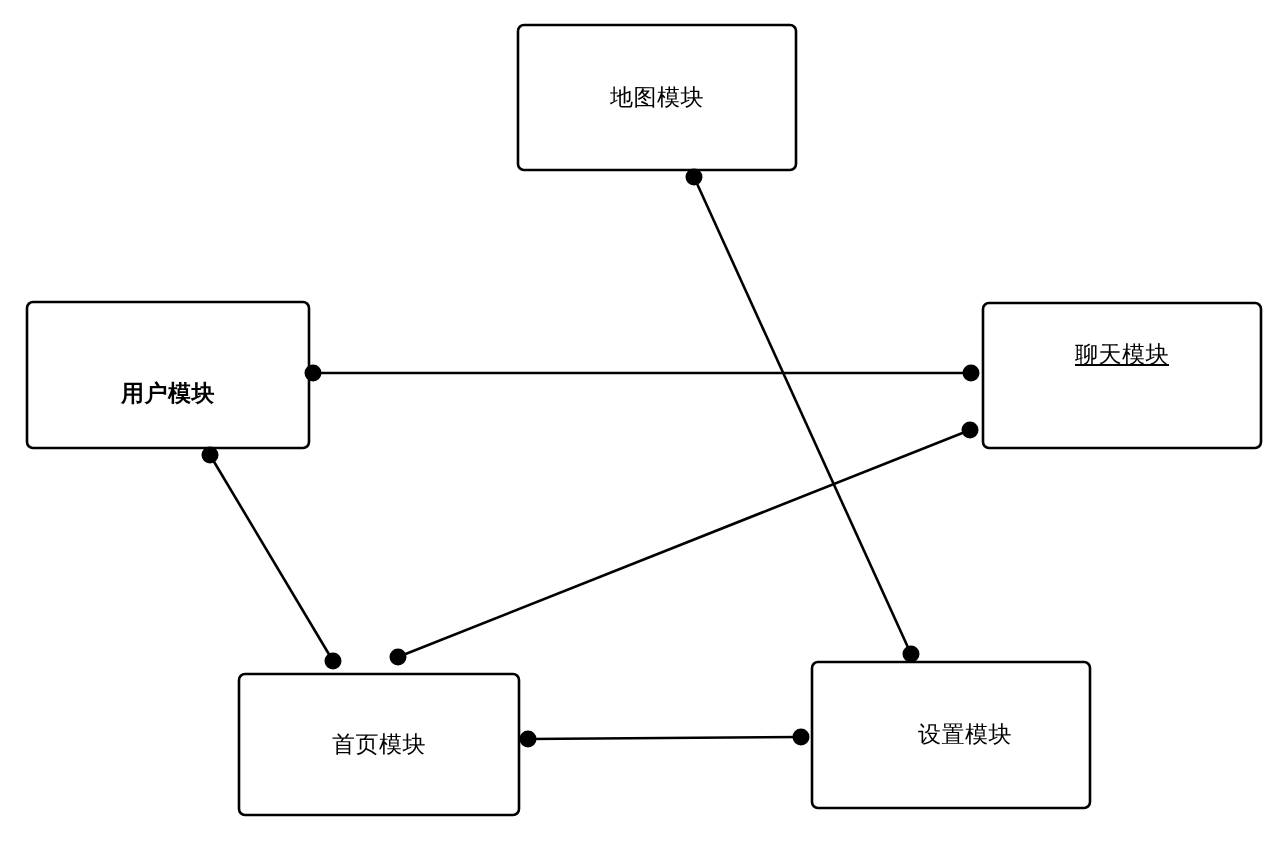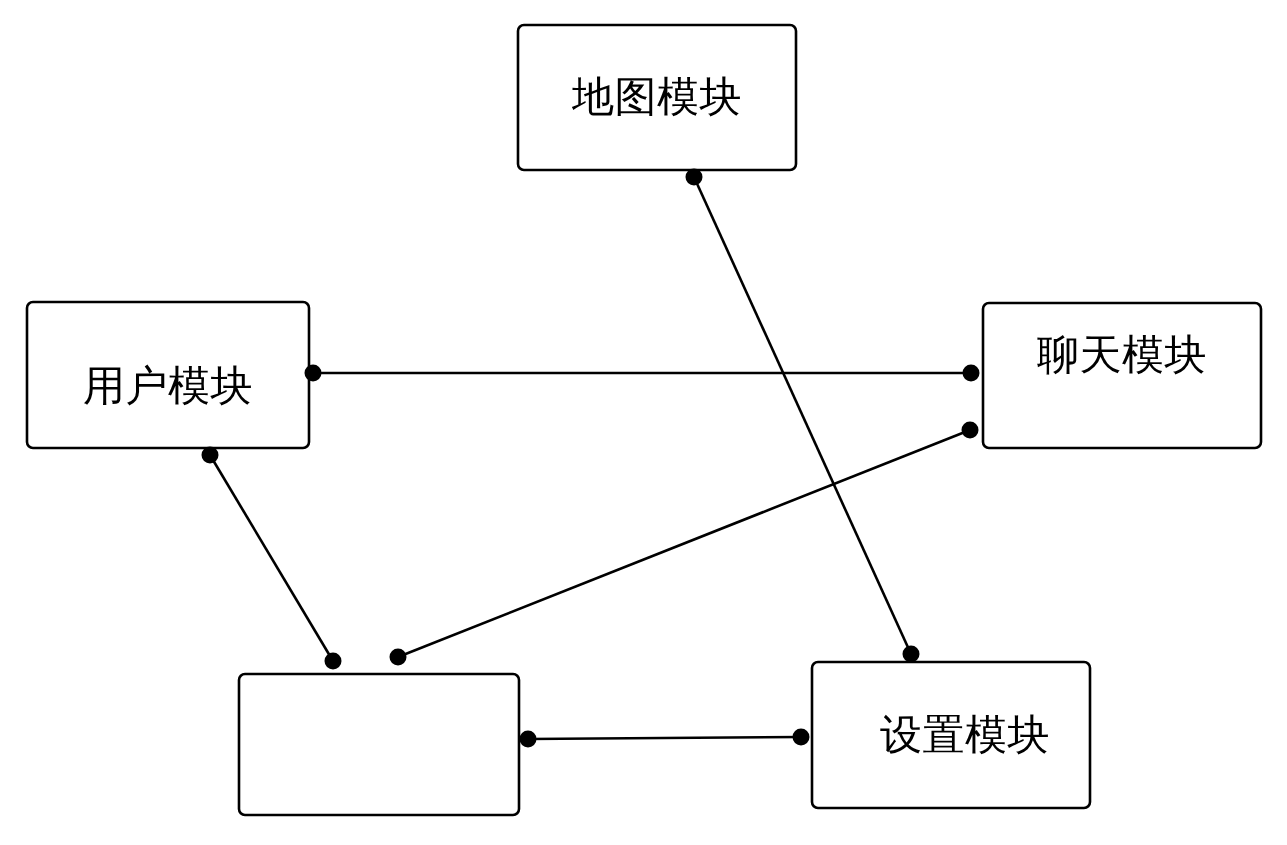--- a/index.html
+++ b/index.html
@@ -41,21 +41,21 @@
     stroke: #000000;
     stroke-width: 2.6;
   }
   .node-label {
     position: absolute;
     display: flex;
     align-items: center;
     justify-content: center;
     text-align: center;
     font-family: "DejaVu Sans", "Liberation Sans", sans-serif;
-    font-size: 42px;
+    font-size: 23px;
     line-height: 1.1;
     color: #000000;
     letter-spacing: 0.5px;
     white-space: nowrap;
     pointer-events: none;
     user-select: none;
   }
 </style>
 </head>
 <body>
@@ -110,20 +110,21 @@
       <circle class="edge-endpoint" cx="398" cy="657" r="8.5"></circle>
 
       <circle class="edge-endpoint" cx="528" cy="739" r="8.5"></circle>
       <circle class="edge-endpoint" cx="801" cy="737" r="8.5"></circle>
     </g>
 
   </svg>
 
   <div class="node-label" style="left:518px; top:25px; width:278px; height:145px;">地图模块</div>
 
-  <div class="node-label" style="left:27px; top:302px; width:282px; height:168px;">用户模块</div>
+  <div class="node-label" style="left:27px; top:310px; width:282px; height:168px;font-weight:bold;">用户模块</div>
 
-  <div class="node-label" style="left:983px; top:303px; width:278px; height:104px;">聊天模块</div>
+  <div class="node-label" style="left:983px; top:303px; width:278px; height:104px;text-decoration:underline;">聊天模块</div>
 
+  <div class="node-label" style="left:239px; top:674px; width:280px; height:141px;">首页模块</div>
 
   <div class="node-label" style="left:812px; top:662px; width:306px; height:146px;">设置模块</div>
 
 </div>
 
 </body></html>

